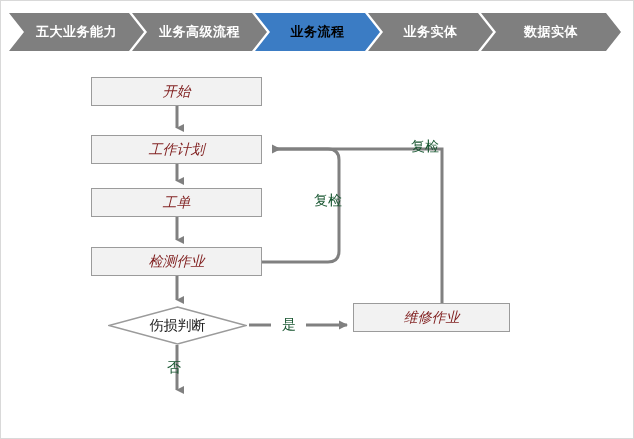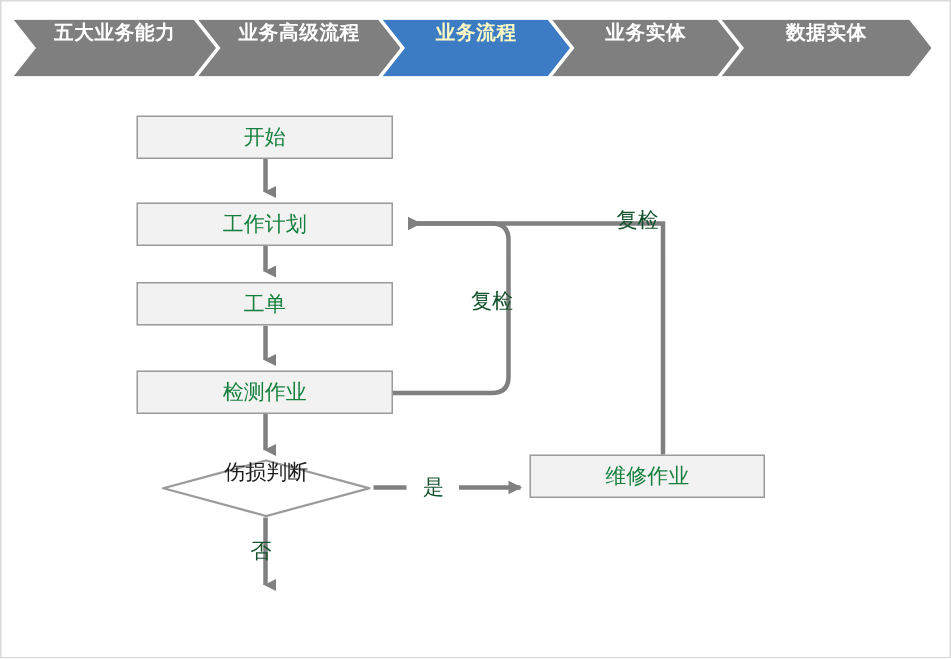--- a/index.html
+++ b/index.html
@@ -24,21 +24,21 @@
     left: 0;
     top: 12px;
     width: 634px;
     height: 38px;
   }
   .chev {
     position: absolute;
     top: 0;
     height: 38px;
     display: flex;
-    align-items: flex-start;
+    align-items: center;
     justify-content: center;
     color: #ffffff;
     font-size: 13px;
     font-weight: bold;
     letter-spacing: 0.5px;
     white-space: nowrap;
     -webkit-clip-path: polygon(0 0, calc(100% - 15px) 0, 100% 50%, calc(100% - 15px) 100%, 0 100%, 15px 50%);
     clip-path: polygon(0 0, calc(100% - 15px) 0, 100% 50%, calc(100% - 15px) 100%, 0 100%, 15px 50%);
   }
   .chev-label { pointer-events: none; }
@@ -51,30 +51,32 @@
     width: 634px;
     height: 439px;
   }
   .node {
     position: absolute;
     box-sizing: border-box;
     display: flex;
     align-items: center;
     justify-content: center;
     font-size: 14px;
-    color: #15803d;
+    color: #7f1d1d;
     white-space: nowrap;
+    font-style: italic;
   }
   .box {
     background: #f2f2f2;
     border: 1px solid #9b9b9b;
   }
   .diamond-wrap {
     position: absolute;
     display: flex;
+    align-items: center;
     justify-content: center;
   }
   .diamond-shape {
     position: absolute;
     left: 0; top: 0;
     width: 100%; height: 100%;
   }
   .diamond-text {
     position: relative;
     font-size: 14px;
@@ -103,21 +105,21 @@
 
 <div id="page">
 
   <div id="breadcrumb">
       <div class="chev" style="left: 8px; width: 135px; background: rgb(127, 127, 127); color: rgb(255, 255, 255); z-index: 10;">
         <span class="chev-label">五大业务能力</span>
       </div>
       <div class="chev" style="left: 131px; width: 135px; background: rgb(127, 127, 127); color: rgb(255, 255, 255); z-index: 9;">
         <span class="chev-label">业务高级流程</span>
       </div>
-      <div class="chev" style="left: 254px; width: 125px; background: rgb(59, 124, 196); color: #fef9c3; z-index: 8;">
+      <div class="chev" style="left: 254px; width: 125px; background: rgb(59, 124, 196); color: #000000; z-index: 8;">
         <span class="chev-label">业务流程</span>
       </div>
       <div class="chev" style="left: 367px; width: 125px; background: rgb(127, 127, 127); color: rgb(255, 255, 255); z-index: 7;">
         <span class="chev-label">业务实体</span>
       </div>
       <div class="chev" style="left: 480px; width: 140px; background: rgb(127, 127, 127); color: rgb(255, 255, 255); z-index: 6;">
         <span class="chev-label">数据实体</span>
       </div>
     </div>
 

